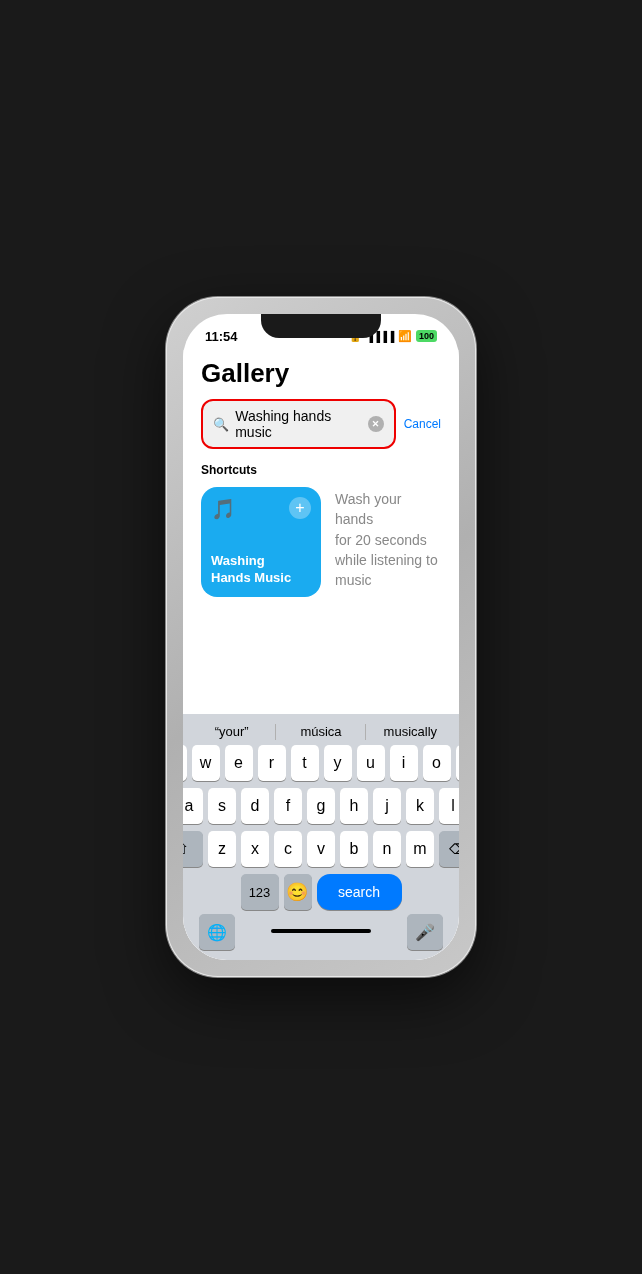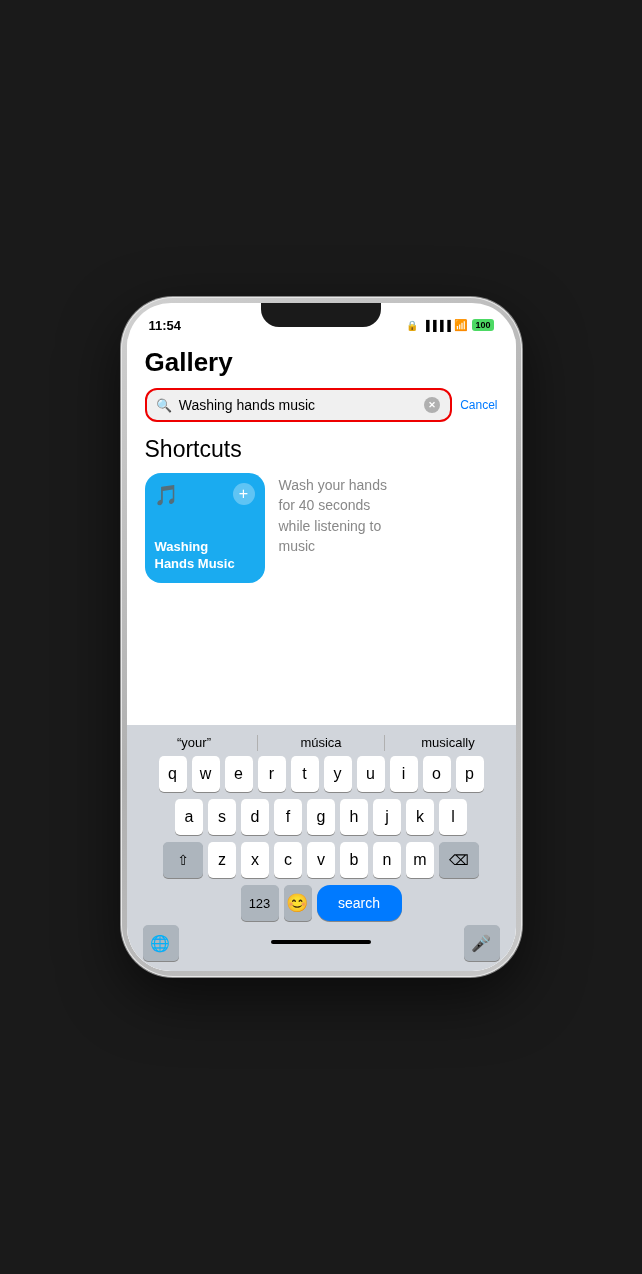--- a/index.html
+++ b/index.html
@@ -6,25 +6,25 @@
     body {
       background: #1a1a1a;
       display: flex;
       justify-content: center;
       align-items: center;
       min-height: 100vh;
       font-family: -apple-system, 'SF Pro Display', 'Helvetica Neue', sans-serif;
     }
 
     .phone-outer {
-      width: 401px;
+      width: 310px;
       height: 680px;
       background: linear-gradient(145deg, #d0d0d0, #b0b0b0, #c8c8c8);
       border-radius: 52px;
-      padding: 6px;
+      padding: 17px;
       box-shadow: 0 0 0 1px #888, 0 20px 60px rgba(0,0,0,0.6), inset 0 0 0 1px #e8e8e8;
       position: relative;
     }
 
     .phone-inner {
       width: 100%;
       height: 100%;
       background: #fff;
       border-radius: 44px;
       overflow: hidden;
@@ -144,22 +144,22 @@
 
     .cancel-btn {
       color: #007aff;
       font-size: 12px;
       font-weight: 400;
       white-space: nowrap;
     }
 
     
     .shortcuts-label {
-      font-size: 23px;
-      font-weight: 400;
+      font-size: 12px;
+      font-weight: 700;
       color: #000;
       margin-bottom: 10px;
     }
 
     .shortcut-row {
       display: flex;
       align-items: flex-start;
       gap: 14px;
     }
 
@@ -374,21 +374,21 @@
               <div class="music-icon">🎵</div>
               <div class="add-btn">+</div>
             </div>
             <div class="shortcut-title">
               <span style="white-space: pre-line;">Washing
 Hands Music</span>
             </div>
           </div>
           <div class="shortcut-desc">
             <span>Wash your hands</span><br>
-            <span>for 40 seconds</span><br>
+            <span>for 20 seconds</span><br>
             <span>while listening to</span><br>
             <span>music</span>
           </div>
         </div>
       </div>
 
       <div class="keyboard-area">
 
         <div class="autocorrect-bar">
           <span class="autocorrect-item">“your”</span>

